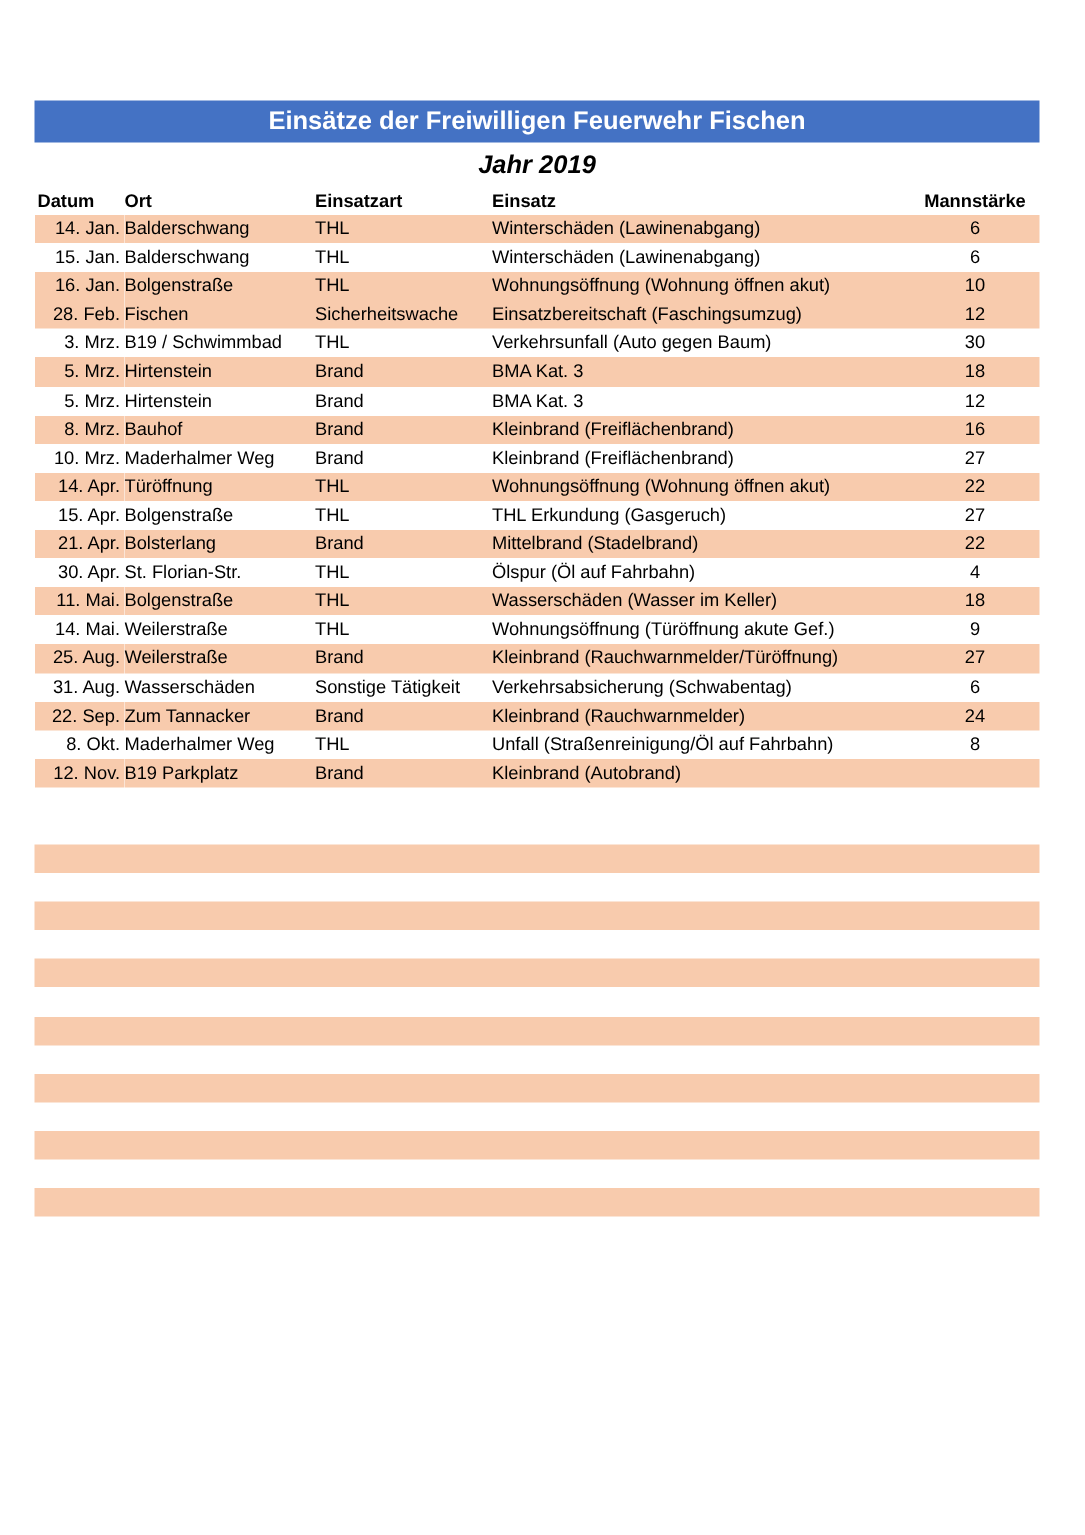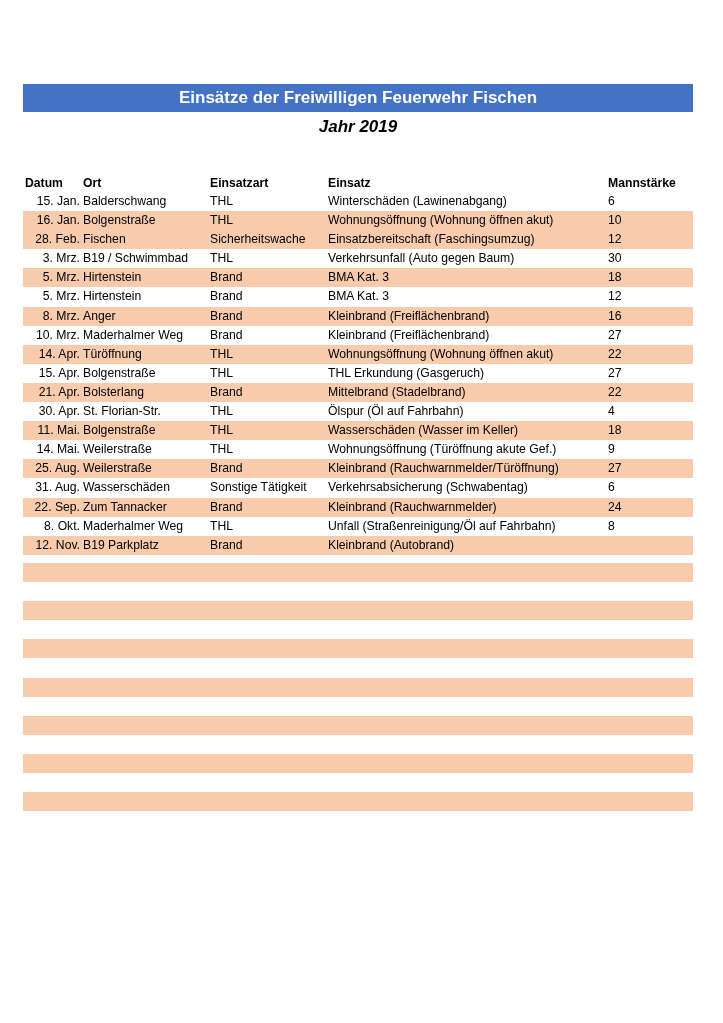--- a/index.html
+++ b/index.html
@@ -1,43 +1,43 @@
 <!DOCTYPE html>
 <html><head>
 <meta charset="utf-8">
 <style>
   html, body { margin: 0; padding: 0; background: #ffffff; }
   body {
     width: 723px; height: 1023px; position: relative; overflow: hidden;
     font-family: "Liberation Sans", "DejaVu Sans", sans-serif;
     color: #000;
   }
-  .sheet { position: absolute; left: 23px; top: 84px; width: 670px; }
+  .sheet { position: absolute; left: 23px; top: 67px; width: 670px; }
   .title-bar {
     height: 28px; background: #4472C4; color: #fff;
     font-weight: bold; font-size: 17px; line-height: 28px; text-align: center;
   }
   .subtitle {
     height: 30px; line-height: 30px; text-align: center;
     font-weight: bold; font-size: 17px; font-style: italic;
   }
-  table { border-collapse: collapse; width: 670px; table-layout: fixed; font-size: 12.2px; margin-top: 32px; }
+  table { border-collapse: collapse; width: 670px; table-layout: fixed; font-size: 12.2px; }
   th, td { padding: 0; height: 19.1px; line-height: 19.1px; white-space: nowrap; overflow: hidden; }
   th { font-weight: bold; text-align: left; }
   tr.header th { height: 18px; line-height: 18px; }
   tr.shade td { background: #F8CBAD; }
   col.c-date { width: 60px; }
   col.c-ort { width: 127px; }
   col.c-art { width: 118px; }
   col.c-einsatz { width: 280px; }
   col.c-mann { width: 85px; }
   td.date { text-align: right; padding-right: 3px; }
   th.date { padding-left: 2px; }
   td.ort, th.ort { padding-left: 0; }
-  td.mann, th.mann { text-align: left; padding-right: 1px; }
+  td.mann, th.mann { text-align: center; padding-right: 1px; }
   .empty-stripes { position: absolute; left: 23px; top: 563px; width: 670px; }
   .stripe { height: 19px; background: #F8CBAD; margin-bottom: 19.2px; }
 </style>
 </head>
 <body>
 
 <div class="sheet">
   <div class="title-bar">Einsätze der Freiwilligen Feuerwehr Fischen</div>
   <div class="subtitle">Jahr 2019</div>
   <table>
@@ -51,20 +51,27 @@
     <thead>
       <tr class="header">
         <th class="date">Datum</th>
         <th class="ort">Ort</th>
         <th>Einsatzart</th>
         <th>Einsatz</th>
         <th class="mann">Mannstärke</th>
       </tr>
     </thead>
     <tbody id="rows">
+        <tr class="shade">
+          <td class="date">14. Jan.</td>
+          <td class="ort">Balderschwang</td>
+          <td>THL</td>
+          <td>Winterschäden (Lawinenabgang)</td>
+          <td class="mann">6</td>
+        </tr>
         <tr>
           <td class="date">15. Jan.</td>
           <td class="ort">Balderschwang</td>
           <td>THL</td>
           <td>Winterschäden (Lawinenabgang)</td>
           <td class="mann">6</td>
         </tr>
         <tr class="shade">
           <td class="date">16. Jan.</td>
           <td class="ort">Bolgenstraße</td>
@@ -95,21 +102,21 @@
         </tr>
         <tr>
           <td class="date">5. Mrz.</td>
           <td class="ort">Hirtenstein</td>
           <td>Brand</td>
           <td>BMA Kat. 3</td>
           <td class="mann">12</td>
         </tr>
         <tr class="shade">
           <td class="date">8. Mrz.</td>
-          <td class="ort">Anger</td>
+          <td class="ort">Bauhof</td>
           <td>Brand</td>
           <td>Kleinbrand (Freiflächenbrand)</td>
           <td class="mann">16</td>
         </tr>
         <tr>
           <td class="date">10. Mrz.</td>
           <td class="ort">Maderhalmer Weg</td>
           <td>Brand</td>
           <td>Kleinbrand (Freiflächenbrand)</td>
           <td class="mann">27</td>

